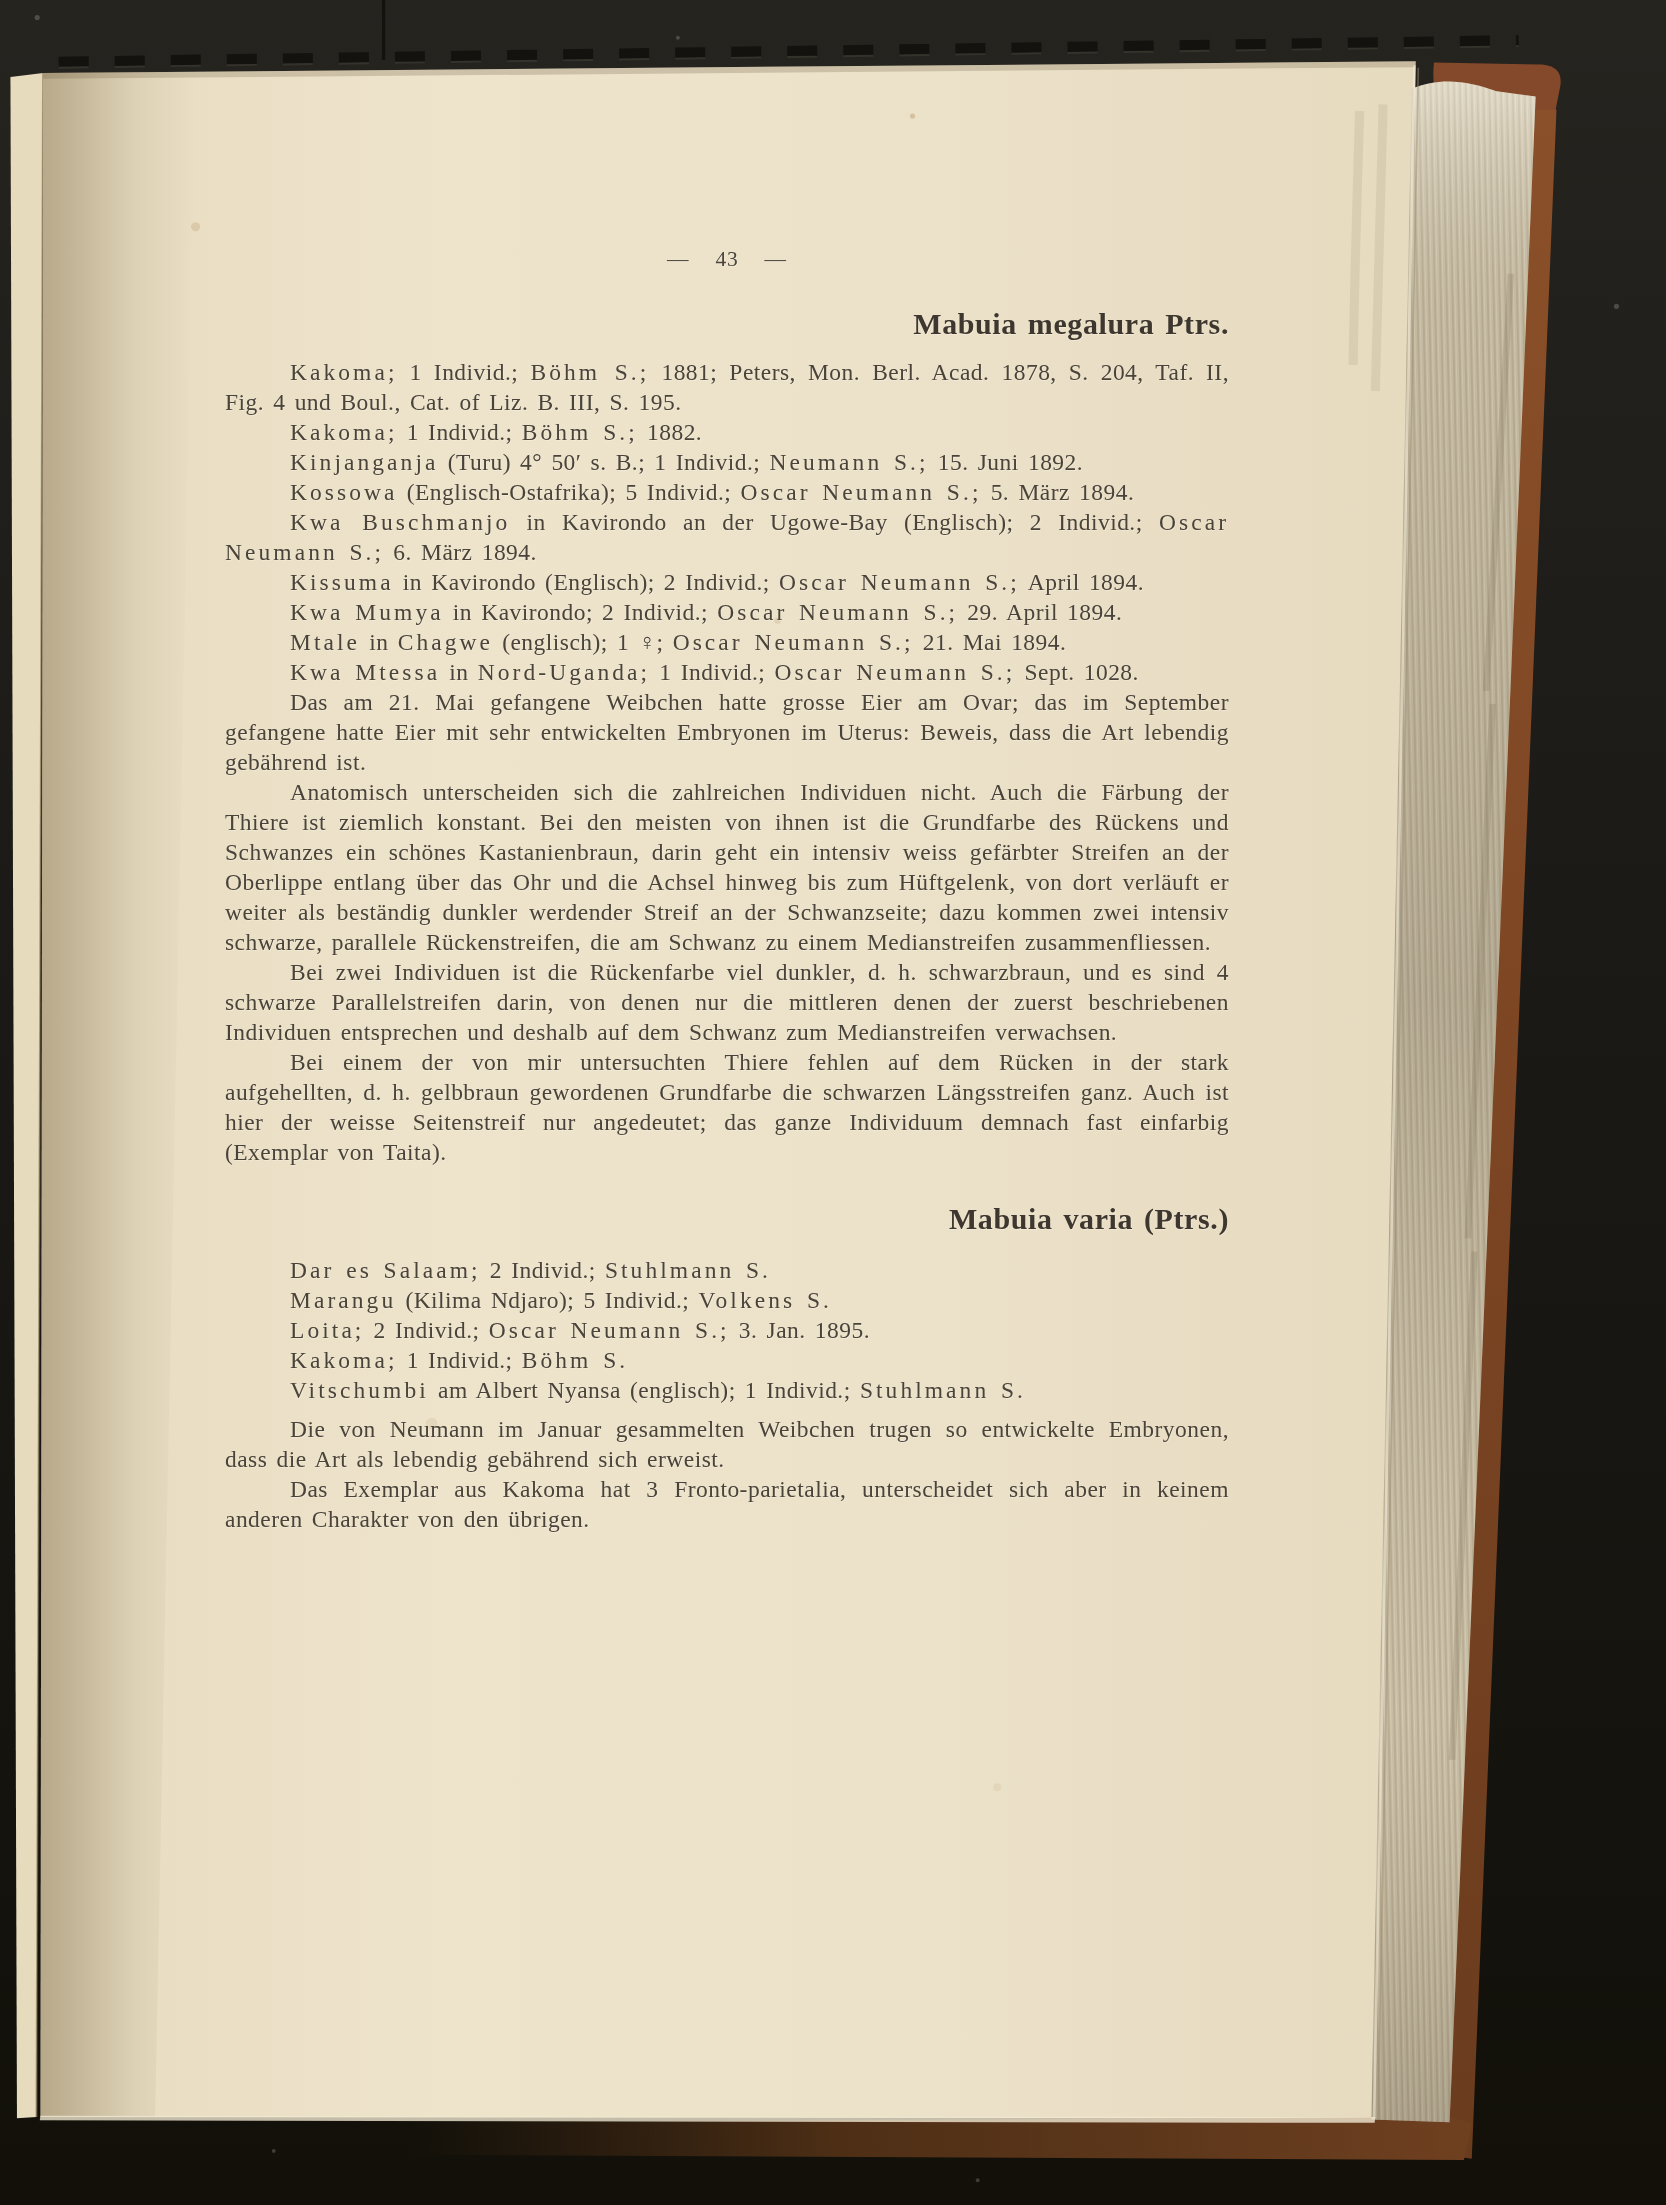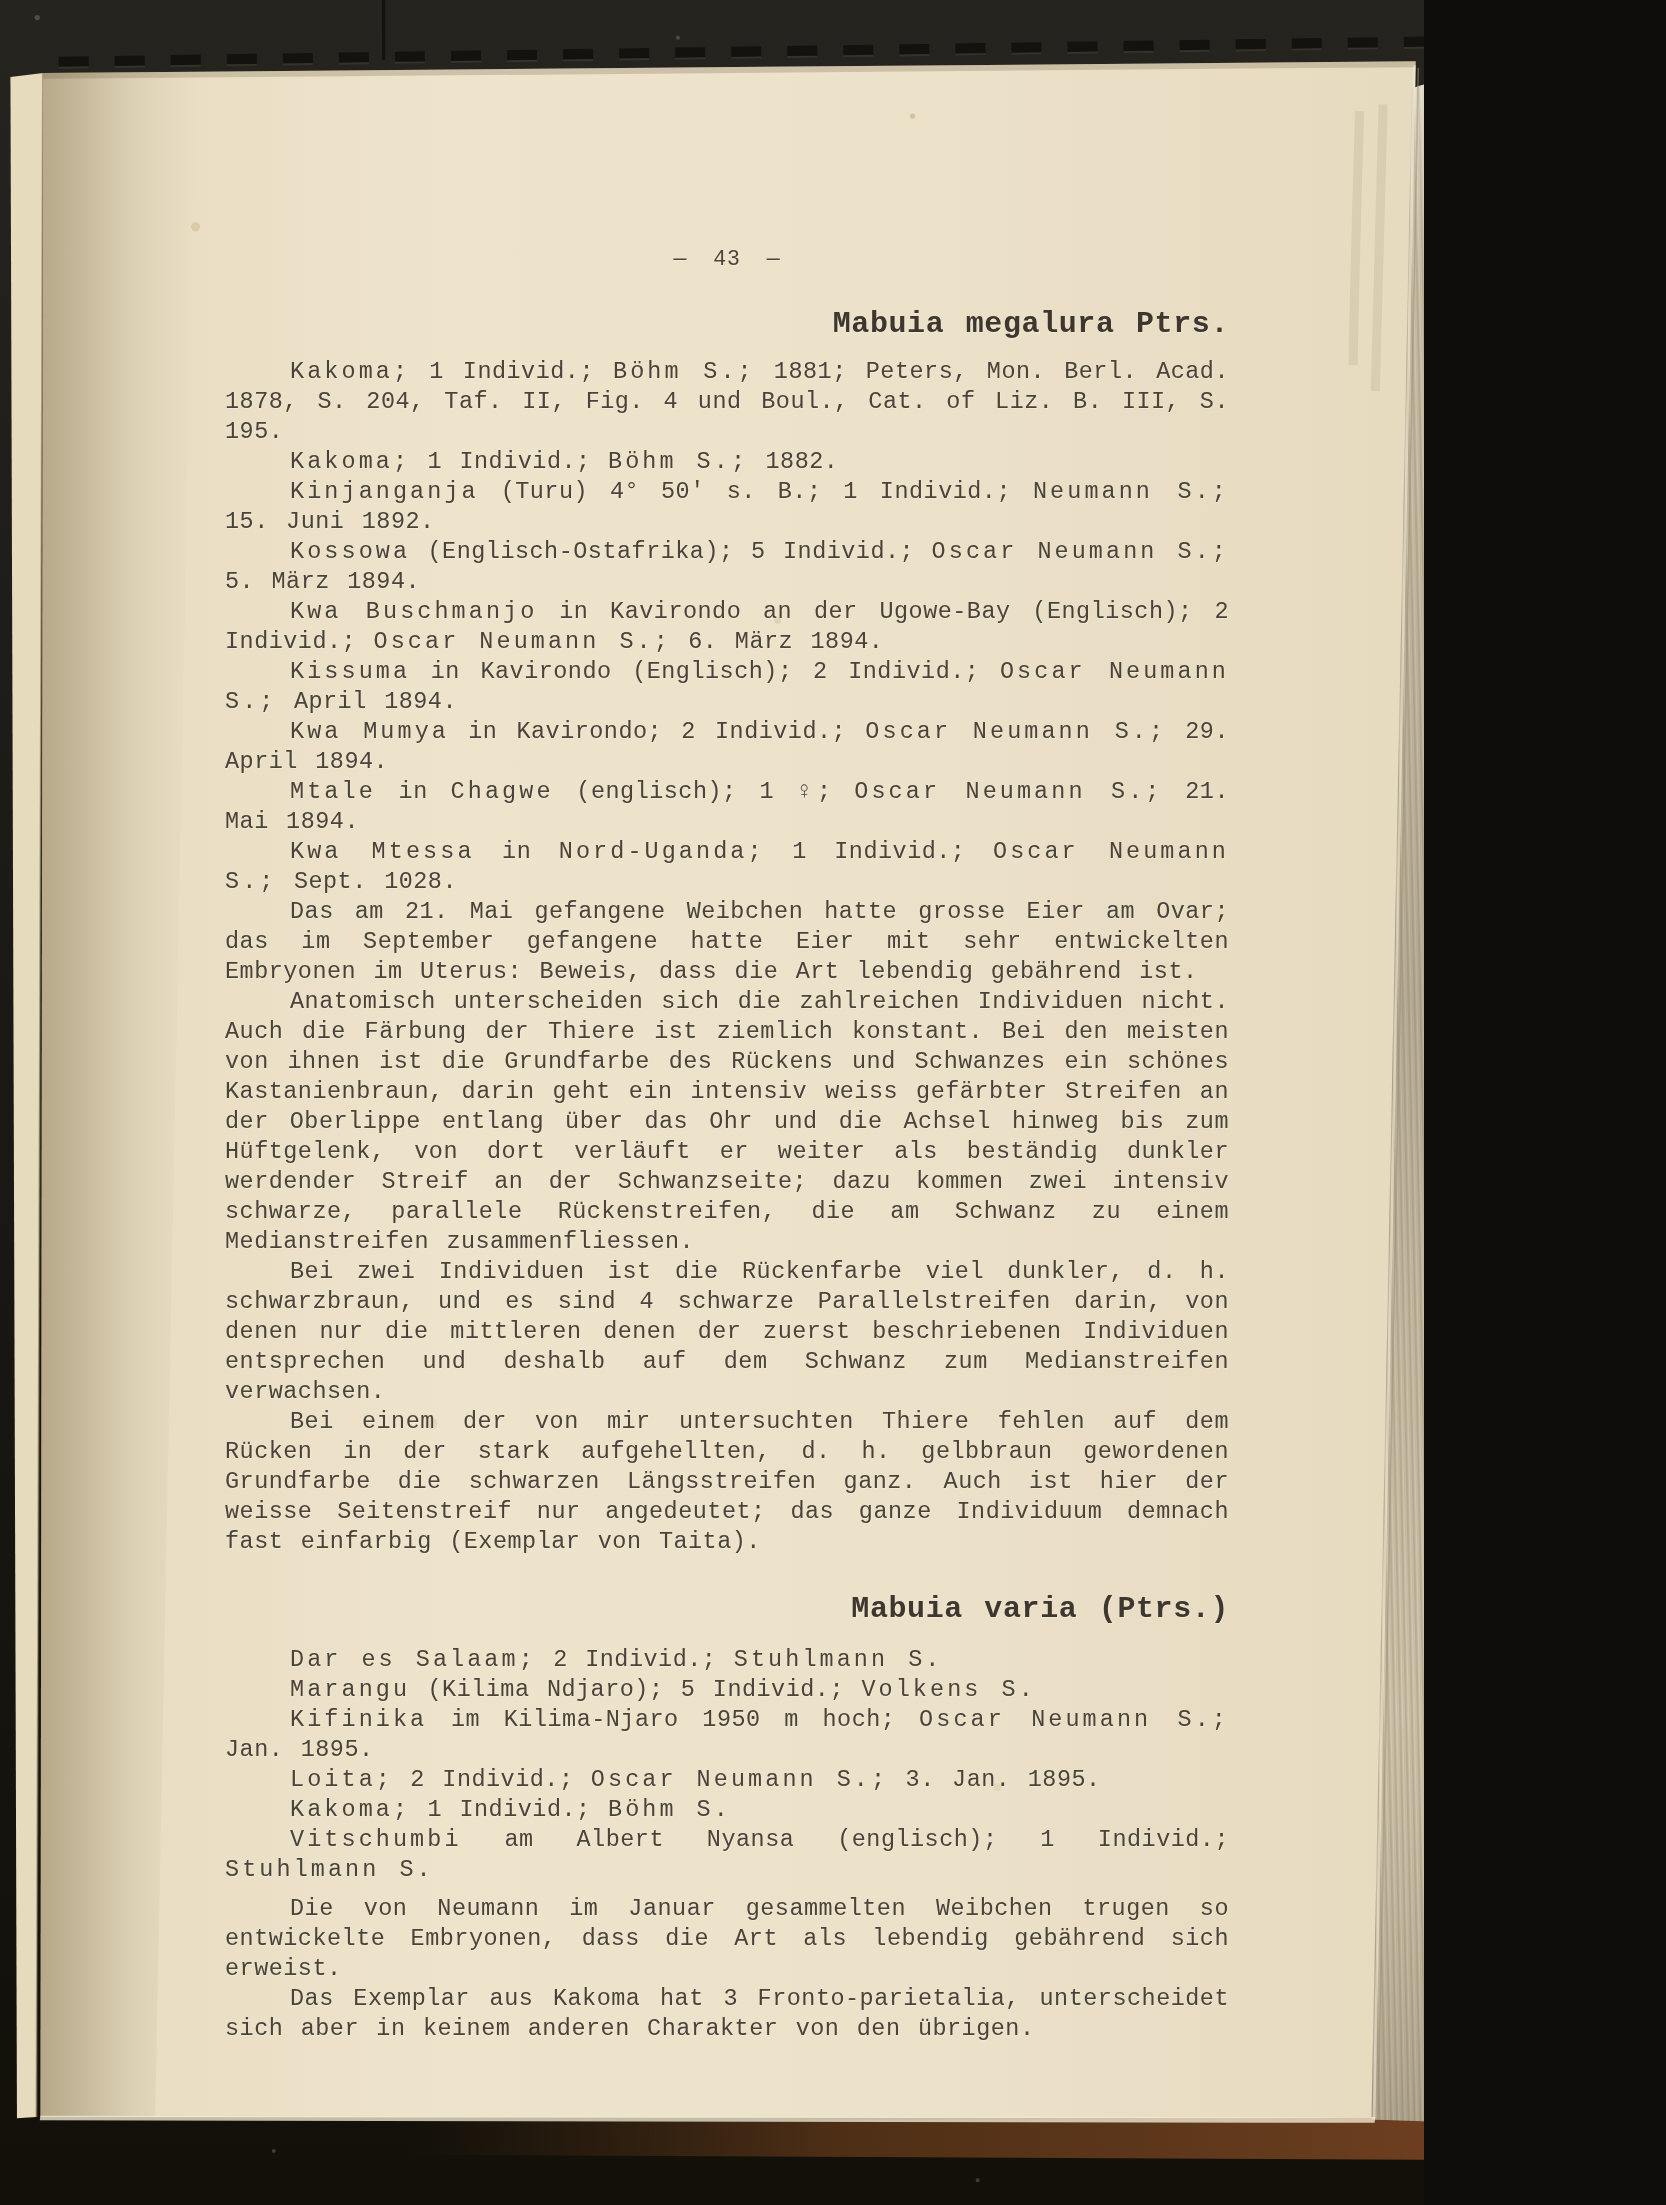--- a/index.html
+++ b/index.html
@@ -1,19 +1,19 @@
 <!DOCTYPE html>
 <html style="font-size:10.4px"><head>
 <meta charset="utf-8">
 <style>
   html,body{margin:0;padding:0;background:#0e0d0b;}
   .photo{
-    position:relative;width:1424px;height:2205px;overflow:hidden;
+    position:relative;width:1666px;height:2205px;overflow:hidden;
     background:linear-gradient(180deg,#26241f 0%,#1b1916 45%,#121009 100%);
-    font-family:Liberation Mono, monospace;
+    font-family:Liberation Serif, serif;
   }
   .art{position:absolute;left:0;top:0;width:1666px;height:2205px;}
   .page-text{
     position:absolute;left:225px;top:244px;width:1004px;
     color:#4a433a;font-size:23.5px;line-height:30px;
     text-align:justify;letter-spacing:0.02em;word-spacing:0.12em;
     text-shadow:0.7px 0.7px 0.7px rgba(250,243,226,0.55);
     hyphens:none;
   }
   .pageno{
@@ -139,21 +139,20 @@
     <p class="para"><span class="sp">Kwa Mtessa</span><span> in </span><span class="sp">Nord-Uganda;</span><span> 1 Individ.; </span><span class="sp">Oscar Neumann S.;</span><span> Sept. 1028.</span></p>
     <p class="para"><span>Das am 21. Mai gefangene Weibchen hatte grosse Eier am Ovar; das im September gefangene hatte Eier mit sehr entwickelten Embryonen im Uterus: Beweis, dass die Art lebendig gebährend ist.</span></p>
     <p class="para"><span>Anatomisch unterscheiden sich die zahlreichen Individuen nicht.  Auch die Färbung der Thiere ist ziemlich konstant.  Bei den meisten von ihnen ist die Grundfarbe des Rückens und Schwanzes ein schönes Kastanienbraun, darin geht ein intensiv weiss gefärbter Streifen an der Oberlippe entlang über das Ohr und die Achsel hinweg bis zum Hüftgelenk, von dort verläuft er weiter als beständig dunkler werdender Streif an der Schwanzseite; dazu kommen zwei intensiv schwarze, parallele Rückenstreifen, die am Schwanz zu einem Medianstreifen zusammenfliessen.</span></p>
     <p class="para"><span>Bei zwei Individuen ist die Rückenfarbe viel dunkler, d. h. schwarzbraun, und es sind 4 schwarze Parallelstreifen darin, von denen nur die mittleren denen der zuerst beschriebenen Individuen entsprechen und deshalb auf dem Schwanz zum Medianstreifen verwachsen.</span></p>
     <p class="para"><span>Bei einem der von mir untersuchten Thiere fehlen auf dem Rücken in der stark aufgehellten, d. h. gelbbraun gewordenen Grundfarbe die schwarzen Längsstreifen ganz.  Auch ist hier der weisse Seitenstreif nur angedeutet; das ganze Individuum demnach fast einfarbig (Exemplar von Taita).</span></p>
 
     <h2 class="heading second">Mabuia varia (Ptrs.)</h2>
 
     <p class="para"><span class="sp">Dar es Salaam;</span><span> 2 Individ.; </span><span class="sp">Stuhlmann S.</span></p>
     <p class="para"><span class="sp">Marangu</span><span> (Kilima Ndjaro); 5 Individ.; </span><span class="sp">Volkens S.</span></p>
-    <p class="para"><span class="sp">Kifinika</span><span> im Kilima-Njaro 1950 m hoch; </span><span class="sp">Oscar Neumann S.;</span><span> Jan. 1895.</span></p>
     <p class="para"><span class="sp">Loita;</span><span> 2 Individ.; </span><span class="sp">Oscar Neumann S.;</span><span> 3. Jan. 1895.</span></p>
     <p class="para"><span class="sp">Kakoma;</span><span> 1 Individ.; </span><span class="sp">Böhm S.</span></p>
     <p class="para"><span class="sp">Vitschumbi</span><span> am Albert Nyansa (englisch); 1 Individ.; </span><span class="sp">Stuhlmann S.</span></p>
     <p class="para gap"><span>Die von Neumann im Januar gesammelten Weibchen trugen so entwickelte Embryonen, dass die Art als lebendig gebährend sich erweist.</span></p>
     <p class="para"><span>Das Exemplar aus Kakoma hat 3 Fronto-parietalia, unterscheidet sich aber in keinem anderen Charakter von den übrigen.</span></p>
   </div>
 
 </div>
 
 

